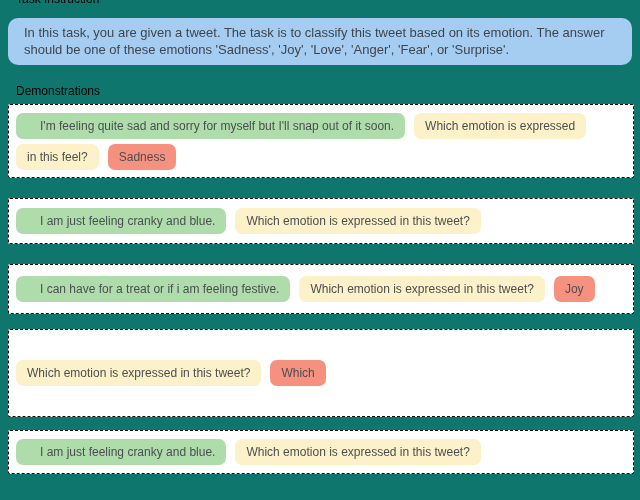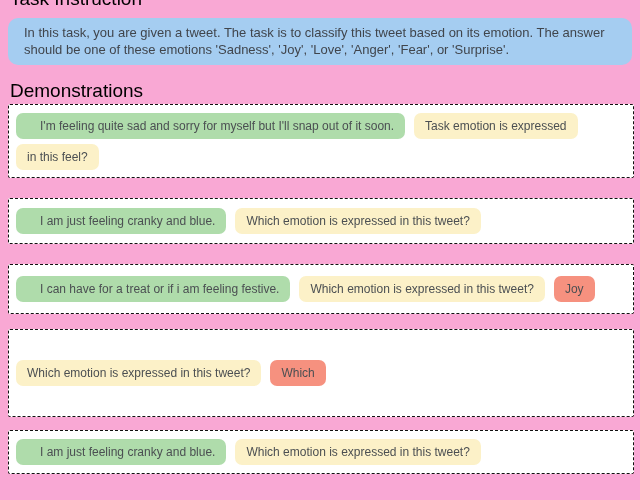--- a/index.html
+++ b/index.html
@@ -9,28 +9,28 @@
     --answer-bg:#f6917f;
     --chip-text:#4b4f52;
     --dash:#111111;
   }
   *{box-sizing:border-box;margin:0;padding:0;}
   html,body{background:#ffffff;}
   body{font-family:"Liberation Sans","DejaVu Sans",sans-serif;}
   .figure{
     position:relative;
     width:640px;height:500px;
-    background:#f9a8d4;
+    background:#0f766e;
     overflow:hidden;
   }
   .heading{
-    font-size:19px;
+    font-size:12px;
     color:#000000;
     font-weight:400;
-    margin-left:10px;
+    margin-left:16px;
     line-height:18px;
   }
   .clip-strip{
     height:9px;
     overflow:hidden;
   }
   .clip-strip .heading{
     margin-top:-10px;
   }
   .instruction-box{
@@ -102,24 +102,25 @@
 
   <div class="instruction-box">
     <div class="instruction-text">In this task, you are given a tweet. The task is to classify this tweet based on its emotion. The answer should be one of these emotions 'Sadness', 'Joy', 'Love', 'Anger', 'Fear', or 'Surprise'.</div>
   </div>
 
   <div class="heading section-label-demos">Demonstrations</div>
 
   <div class="demo-box box-1">
       <div class="chip-row">
         <span class="chip chip-tweet">I'm feeling quite sad and sorry for myself but I'll snap out of it soon.</span>
-        <span class="chip chip-question">Task emotion is expressed</span>
+        <span class="chip chip-question">Which emotion is expressed</span>
       </div>
       <div class="chip-row">
         <span class="chip chip-question">in this feel?</span>
+        <span class="chip chip-answer">Sadness</span>
       </div>
     </div>
 
   <div class="demo-box box-2">
       <div class="chip-row">
         <span class="chip chip-tweet">I am just feeling cranky and blue.</span>
         <span class="chip chip-question">Which emotion is expressed in this tweet?</span>
       </div>
     </div>
 

